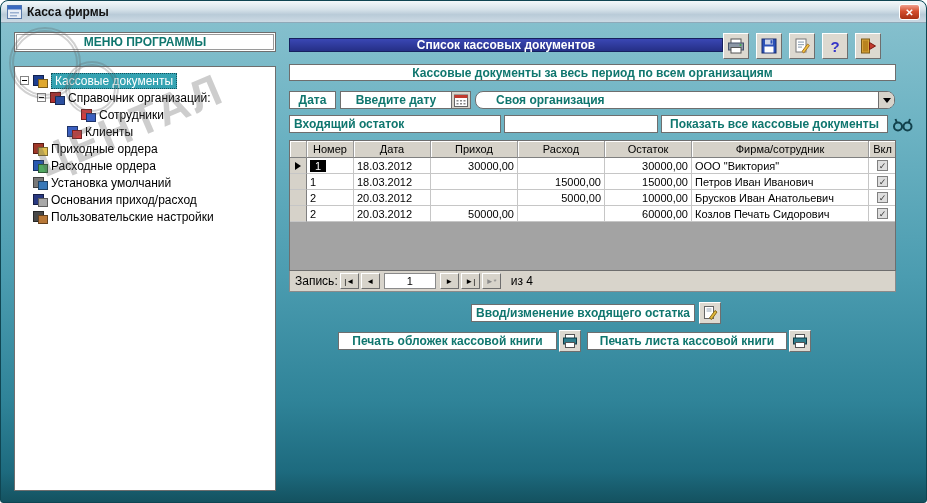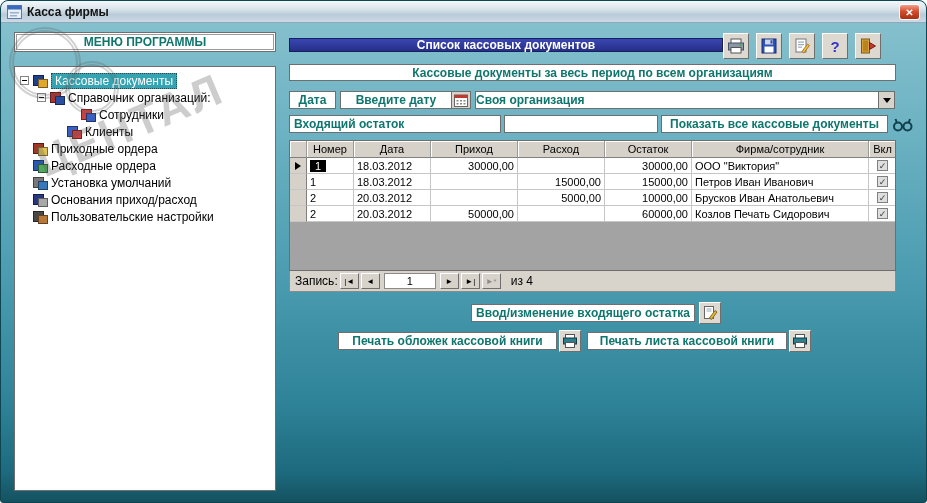--- a/index.html
+++ b/index.html
@@ -234,21 +234,21 @@
               <rect x="2.5" y="6" width="2" height="1.5" fill="#888"></rect>
               <rect x="6" y="6" width="2" height="1.5" fill="#888"></rect>
               <rect x="9.5" y="6" width="2" height="1.5" fill="#888"></rect>
               <rect x="2.5" y="9" width="2" height="1.5" fill="#888"></rect>
               <rect x="6" y="9" width="2" height="1.5" fill="#888"></rect>
               <rect x="9.5" y="9" width="2" height="1.5" fill="#888"></rect>
             </svg>
         </span>
       </span>
     </div>
-    <div class="abs wbox" style="left:474px; top:68px; width:420px; height:18px; padding-left:0;">
+    <div class="abs wbox" style="left:474px; top:68px; width:420px; height:18px; padding-left:20px;border-radius:8px;">
       <span>Своя организация</span>
       <span class="combo-arrow">
         <span class="arrow-down"></span>
       </span>
     </div>
 
     <div class="abs wbox" style="left:288px; top:92px; width:212px; height:18px; padding-left:4px;">Входящий остаток</div>
     <div class="abs wbox plain" style="left:503px; top:92px; width:154px; height:18px; padding-left:4px;"></div>
     <div class="abs wbox center btn" style="left:660px; top:92px; width:227px; height:18px;">Показать все кассовые документы</div>
     <div class="abs btn" style="left:890px; top:92px; width:24px; height:18px; display:flex; align-items:center; justify-content:center;">

